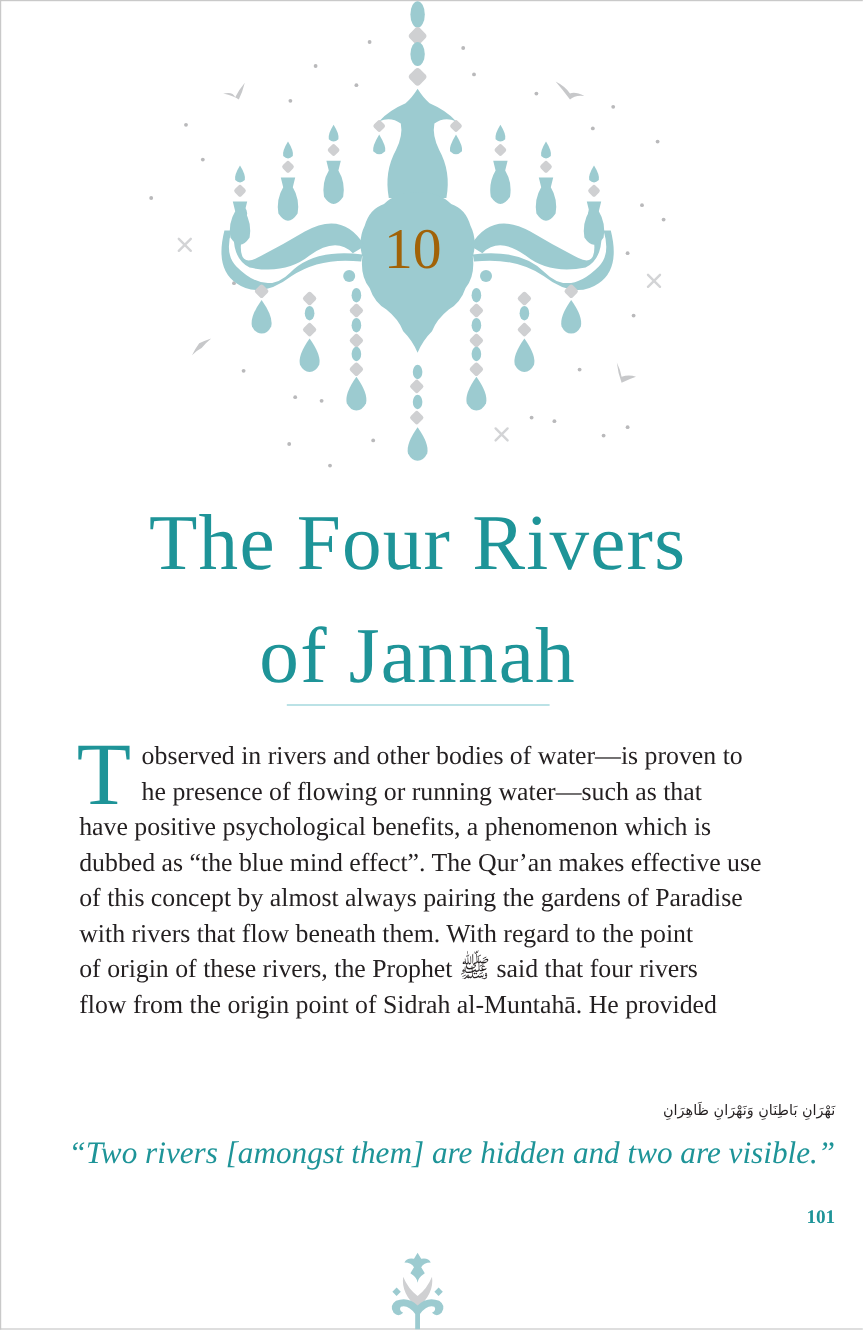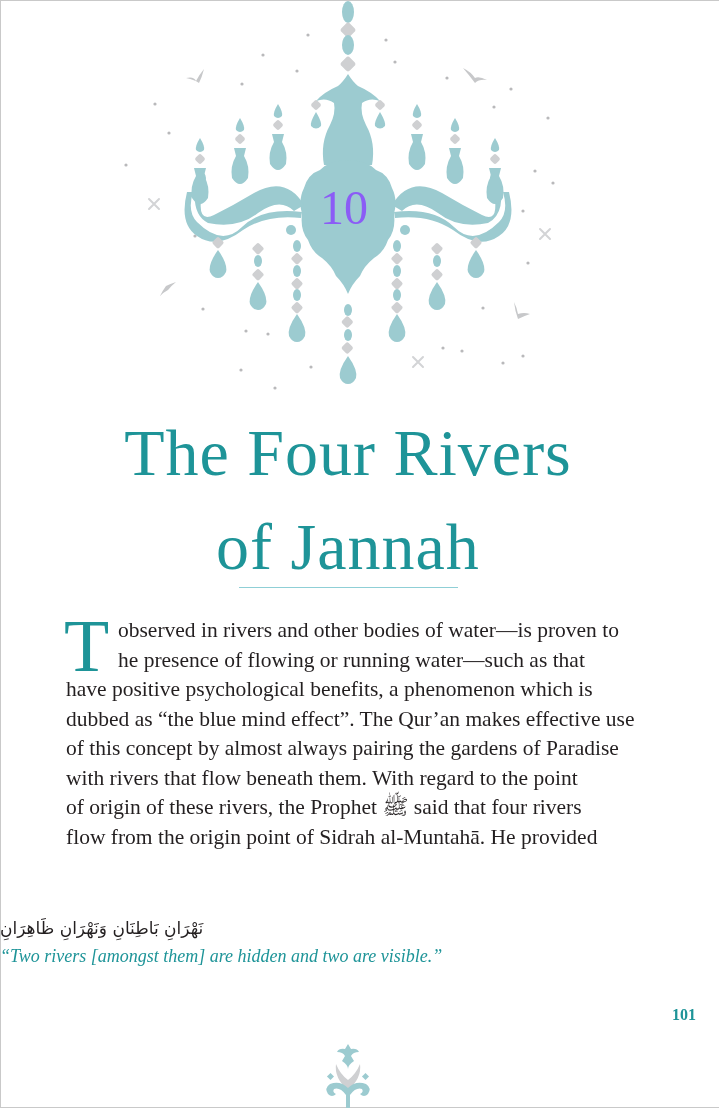--- a/index.html
+++ b/index.html
@@ -9,23 +9,23 @@
   .title { position:absolute; left:0; width:696px; text-align:center; color:#1e9498;
            font-family:Liberation Serif, serif; font-size:66px; line-height:70px; letter-spacing:1px; }
   .title.l1 { top:418px; }
   .title.l2 { top:512px; }
   .divider { position:absolute; left:239px; top:587px; width:219px; height:1px; background:#8fcfd6; }
   .body { position:absolute; left:66px; top:616px; width:600px; color:#231f20;
           font-family:"Liberation Serif", serif; font-size:21.5px; line-height:29.5px; }
   .body .line { white-space:nowrap; display:block; }
   .body .indent { padding-left:52px; }
   .dropcap { position:absolute; left:-2px; top:-2px; color:#1e9498; font-size:74px; line-height:64px; font-family:"Liberation Serif", serif; }
-  .arabic { position:absolute; left:0; width:696px; top:918px; text-align:left; font-size:17px; color:#231f20; direction:rtl; font-family:"DejaVu Sans", sans-serif; }
-  .quote { position:absolute; left:0; width:696px; top:946px; text-align:left; color:#1e9498; font-style:italic;
-           font-family:"Liberation Serif", serif; font-size:18px; }
+  .arabic { position:absolute; left:0; width:696px; top:918px; text-align:right; font-size:12px; color:#231f20; direction:rtl; font-family:"DejaVu Sans", sans-serif; }
+  .quote { position:absolute; left:0; width:696px; top:946px; text-align:right; color:#1e9498; font-style:italic;
+           font-family:"Liberation Serif", serif; font-size:26px; }
   .pagenum { position:absolute; left:0; width:696px; top:1006px; text-align:right; color:#1e9498; font-weight:bold;
              font-family:"Liberation Serif", serif; font-size:16px; }
   .ornament { position:absolute; left:318px; top:1030px; width:60px; height:78px; }
 </style>
 </head>
 <body>
 
 <div class="frame"></div>
 
 <svg class="art" viewBox="0 0 720 390" xmlns="http://www.w3.org/2000/svg">
@@ -158,21 +158,21 @@
       <path d="M218 250 q-10 14 -8 22 q3 6 8 6 q5 0 8 -6 q2 -8 -8 -22z"></path>
       <path d="M258 282 q-10 14 -8 22 q3 6 8 6 q5 0 8 -6 q2 -8 -8 -22z"></path>
       <path d="M297 314 q-10 14 -8 22 q3 6 8 6 q5 0 8 -6 q2 -8 -8 -22z"></path>
       <path d="M348 356 q-10 14 -8 22 q3 6 8 6 q5 0 8 -6 q2 -8 -8 -22z"></path>
       <path d="M397 314 q-10 14 -8 22 q3 6 8 6 q5 0 8 -6 q2 -8 -8 -22z"></path>
       <path d="M437 282 q-10 14 -8 22 q3 6 8 6 q5 0 8 -6 q2 -8 -8 -22z"></path>
       <path d="M476 250 q-10 14 -8 22 q3 6 8 6 q5 0 8 -6 q2 -8 -8 -22z"></path>
     </g>
   </g>
 </svg>
-<div style="position:absolute;left:308px;top:182px;width:60px;text-align:right;color:#8b5cf6;font-family:'Liberation Serif',serif;font-size:48px;line-height:52px;">10</div>
+<div style="position:absolute;left:320px;top:182px;width:60px;text-align:left;color:#a16207;font-family:'Liberation Serif',serif;font-size:48px;line-height:52px;">10</div>
 
 <div class="title l1">The Four Rivers</div>
 <div class="title l2">of Jannah</div>
 <div class="divider"></div>
 
 <div class="body">
   <span class="dropcap">T</span>
   <span class="line indent">observed in rivers and other bodies of water—is proven to</span>
   <span class="line indent">he presence of flowing or running water—such as that</span>
   <span class="line">have positive psychological benefits, a phenomenon which is</span>

